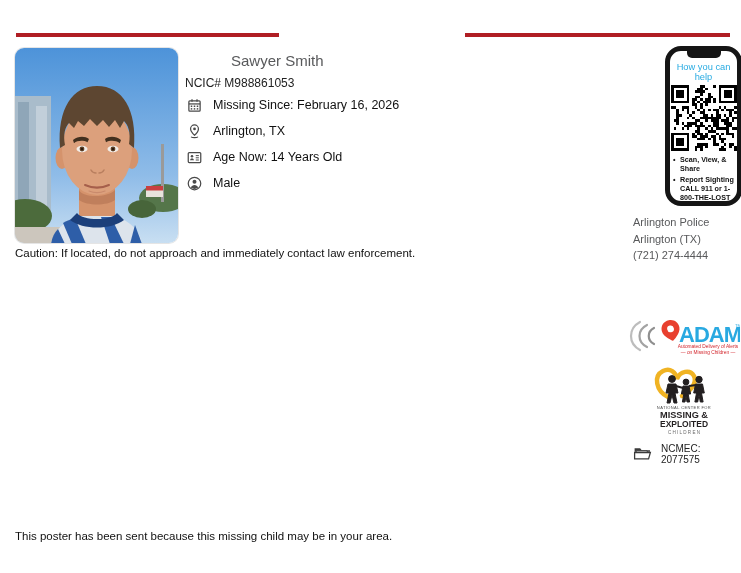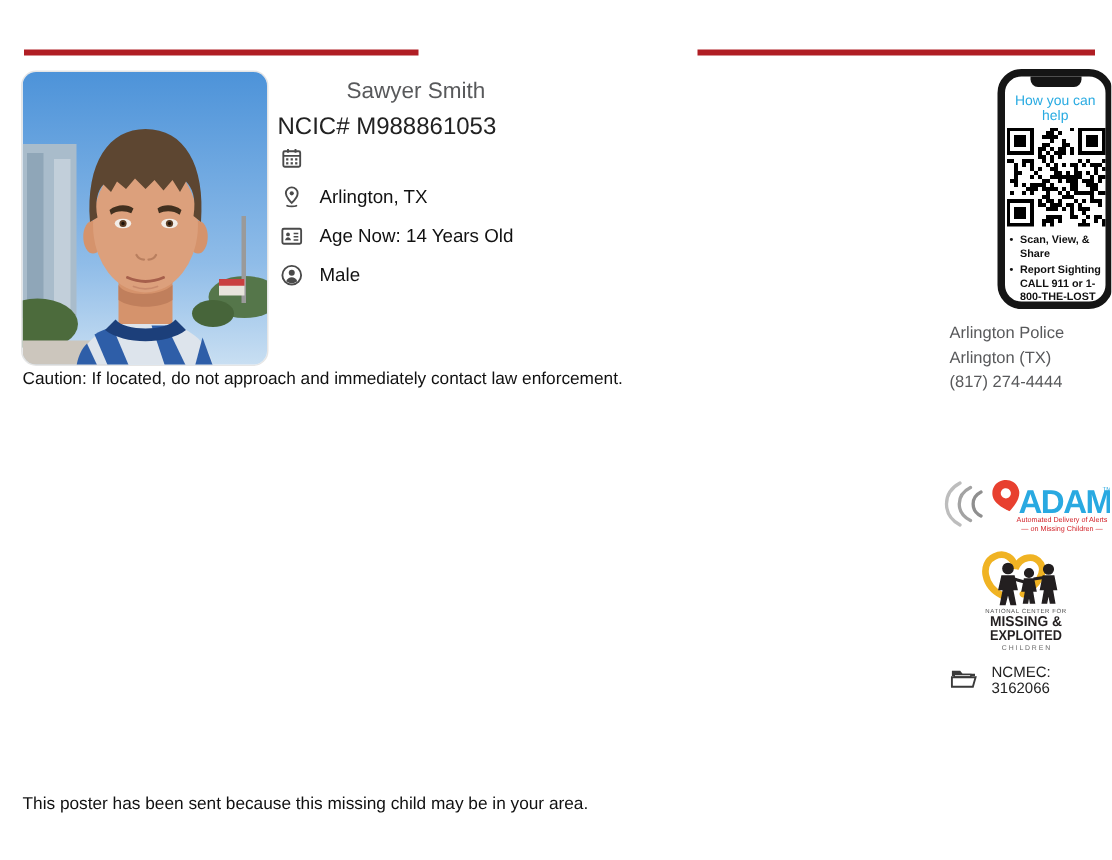--- a/index.html
+++ b/index.html
@@ -25,21 +25,21 @@
     color:var(--red);font-weight:bold;font-size:17.5px;letter-spacing:.5px;
   }
   
   .photo{
     position:absolute;left:15px;top:48px;width:163px;height:195px;
     border-radius:9px;overflow:hidden;box-shadow:0 0 0 1px rgba(0,0,0,.10);
   }
   .photo svg{display:block;}
   
   .name{position:absolute;left:185px;top:52px;font-size:15px;color:var(--gray);margin-left:46px;}
-  .ncic{position:absolute;left:185px;top:76px;font-size:16px;color:#222;}
+  .ncic{position:absolute;left:185px;top:76px;font-size:12px;color:#222;}
   .details{position:absolute;left:186px;top:92px;}
   .detail-row{display:flex;align-items:center;height:26px;}
   .detail-row .ic{width:16px;height:16px;flex:0 0 16px;display:flex;align-items:center;justify-content:center;}
   .detail-row .txt{margin-left:11px;font-size:12.5px;color:#111;}
   
   .phone{
     position:absolute;left:625px;top:46px;width:77px;height:160px;
     border:5px solid #151515;border-radius:16px;background:#fff;margin-left:40px;
   }
   .notch{
@@ -139,20 +139,21 @@
           <g fill="#4a4a4a">
             <rect x="6" y="12" width="2.4" height="2.4"></rect>
               <rect x="10.8" y="12" width="2.4" height="2.4"></rect>
               <rect x="15.6" y="12" width="2.4" height="2.4"></rect>
             <rect x="6" y="16.2" width="2.4" height="2.4"></rect>
               <rect x="10.8" y="16.2" width="2.4" height="2.4"></rect>
               <rect x="15.6" y="16.2" width="2.4" height="2.4"></rect>
           </g>
         </svg>
       </span>
+      <span class="txt">Missing Since: February 16, 2026</span>
     </div>
     <div class="detail-row">
       <span class="ic">
         <svg width="15" height="15" viewBox="0 0 24 24">
           <path d="M12 1.5A6.3 6.3 0 0 0 5.7 7.8C5.7 12.2 12 18 12 18s6.3-5.8 6.3-10.2A6.3 6.3 0 0 0 12 1.5z" fill="none" stroke="#4a4a4a" stroke-width="2"></path>
           <circle cx="12" cy="7.8" r="2.2" fill="#4a4a4a"></circle>
           <path d="M7 21c1.6 1 8.4 1 10 0" stroke="#4a4a4a" stroke-width="1.8" fill="none" stroke-linecap="round"></path>
         </svg>
       </span>
       <span class="txt">Arlington, TX</span>
@@ -399,21 +400,21 @@
       <li>
         <span class="dot">•</span>
         <span>Report Sighting CALL 911 or 1-800-THE-LOST</span>
       </li>
     </ul>
   </div>
 
   <div class="agency">
     <div>Arlington Police</div>
     <div>Arlington (TX)</div>
-    <div>(817) 274-4444</div>
+    <div>(721) 274-4444</div>
   </div>
 
   <div class="caution">Caution: If located, do not approach and immediately contact law enforcement.</div>
 
   <svg class="adam" viewBox="0 0 113 38">
     <g fill="none" stroke-linecap="round">
       <path d="M27 10C20 13.5 20 22.5 27 26" stroke="#8F8F8F" stroke-width="2.2"></path>
       <path d="M20 7C10 12 10 24 20 29" stroke="#A3A3A3" stroke-width="2.2"></path>
       <path d="M13 4C1 10.5 1 25.5 13 32" stroke="#BDBDBD" stroke-width="2.2"></path>
     </g>
@@ -445,17 +446,17 @@
   </svg>
 
   <div class="case-ref">
     <span>
       <svg width="19" height="15" viewBox="0 0 24 19">
         <path d="M2 4h7l2 2.5h10.5v2H2z" fill="#3a3a3a"></path>
         <path d="M4 7.2h14v2H4z" fill="#fff" stroke="#3a3a3a" stroke-width="1.2"></path>
         <path d="M2 9.5h20l-2.3 8H2z" fill="#fff" stroke="#3a3a3a" stroke-width="1.6"></path>
       </svg>
     </span>
-    <span class="txt">NCMEC: 3162066</span>
+    <span class="txt">NCMEC: 2077575</span>
   </div>
 
   <div class="footer">This poster has been sent because this missing child may be in your area.</div>
 </div>
 
 </body></html>

